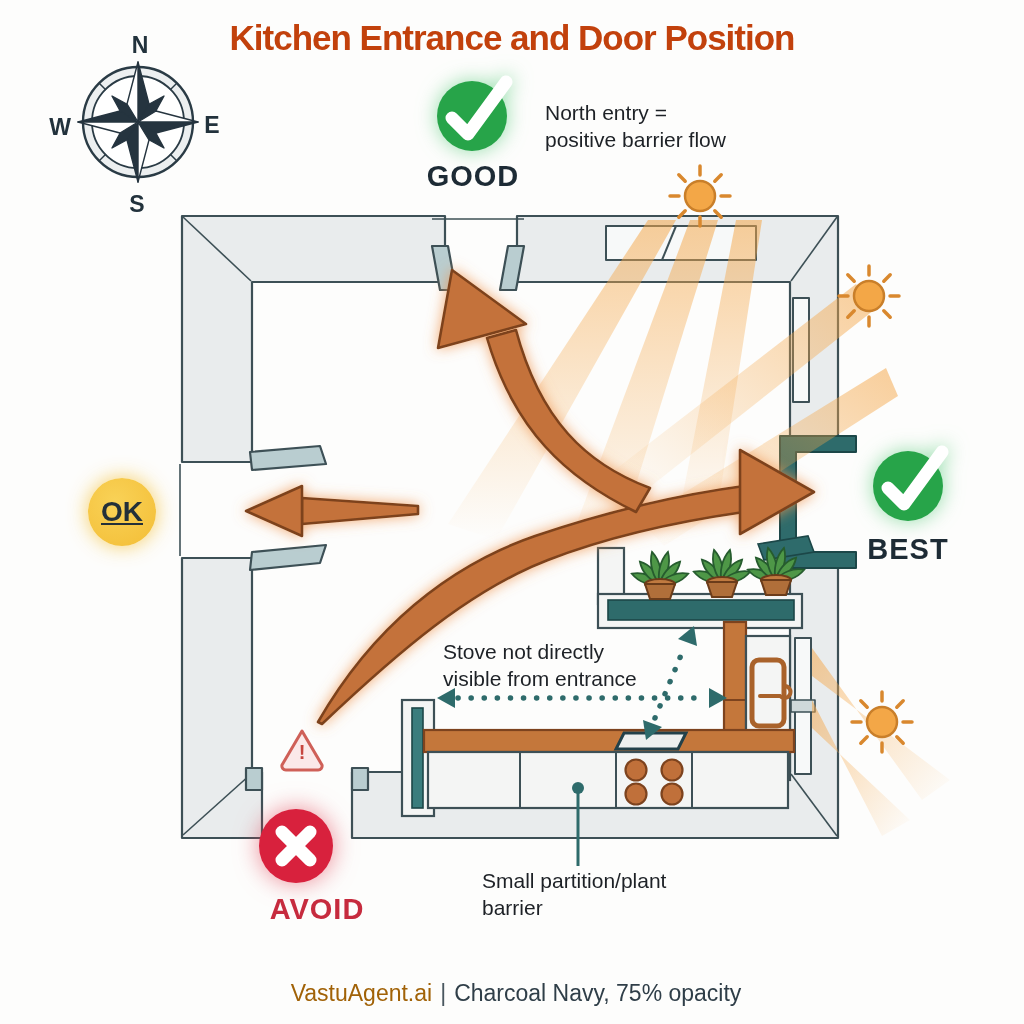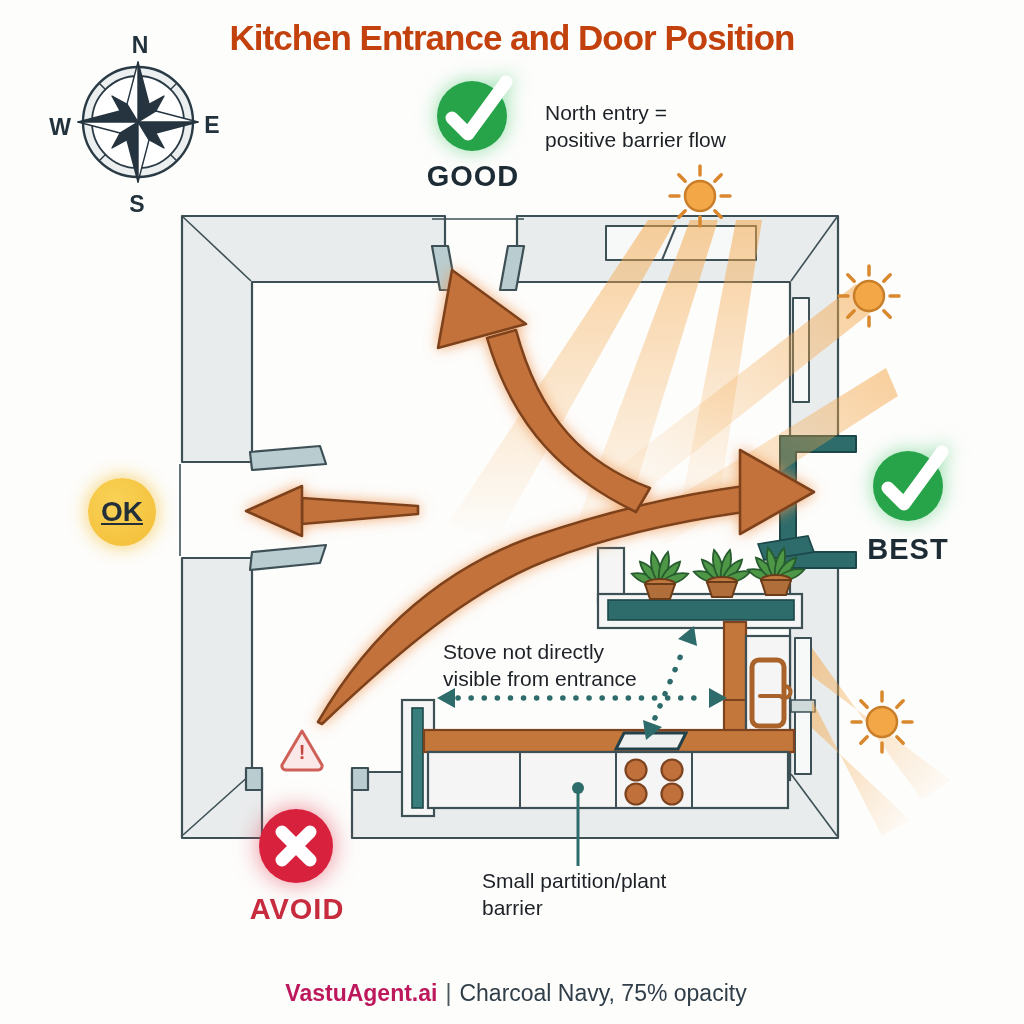--- a/index.html
+++ b/index.html
@@ -5,35 +5,35 @@
   html,body{margin:0;padding:0;background:#ffffff;}
   .canvas{position:relative;width:1024px;height:1024px;background:#fdfdfc;overflow:hidden;
           font-family:"Liberation Sans",sans-serif;}
   .abs{position:absolute;}
   svg{display:block;}
   .plan-svg{position:absolute;inset:0;}
   .title{left:512px;top:18px;transform:translateX(-50%);white-space:nowrap;
          font-size:35px;font-weight:800;letter-spacing:-1px;color:#c2410c;}
   .compass-letter{transform:translate(-50%,-50%);font-size:23px;font-weight:800;color:#22323c;}
   .badge-label{transform:translateX(-50%);font-size:29px;font-weight:800;letter-spacing:1px;color:#1d2b35;white-space:nowrap;}
-  .badge-label.avoid{color:#c62b3e;}
+  .badge-label.avoid{color:#c62b3e;margin-left:20px;}
   .note{font-size:21px;line-height:1.28;color:#1d2126;white-space:pre-line;font-weight:500;}
   .ok-badge{width:68px;height:68px;border-radius:50%;
             background:radial-gradient(circle at 40% 35%,#f9d257,#f3bd35);
             box-shadow:0 0 20px rgba(246,197,68,.85);
             display:flex;align-items:center;justify-content:center;
             font-size:28px;font-weight:800;color:#233039;}
   .green-badge{filter:drop-shadow(0 0 10px rgba(90,205,125,.65));}
   .red-badge{filter:drop-shadow(0 0 12px rgba(225,60,80,.6));}
   .warning{width:50px;height:46px;}
   .warning .bang{position:absolute;left:50%;top:56%;transform:translate(-50%,-50%);
                  font-size:20px;font-weight:800;color:#c7463f;}
   .footer{left:512px;top:980px;transform:translateX(-50%);white-space:nowrap;
           font-size:23px;color:#2f3e48;}
-  .footer .brand{font-weight:700;color:#be185d;margin-left:8px;}
+  .footer .brand{font-weight:400;color:#a16207;margin-left:8px;}
   .footer .sep{margin:0 8px;color:#49575f;}
 </style>
 </head>
 <body>
 
 <div class="canvas">
 
   <svg class="plan-svg" width="1024" height="1024" viewBox="0 0 1024 1024">
     <defs>
       <linearGradient id="beamDown" x1="0" y1="0" x2="0" y2="1">

